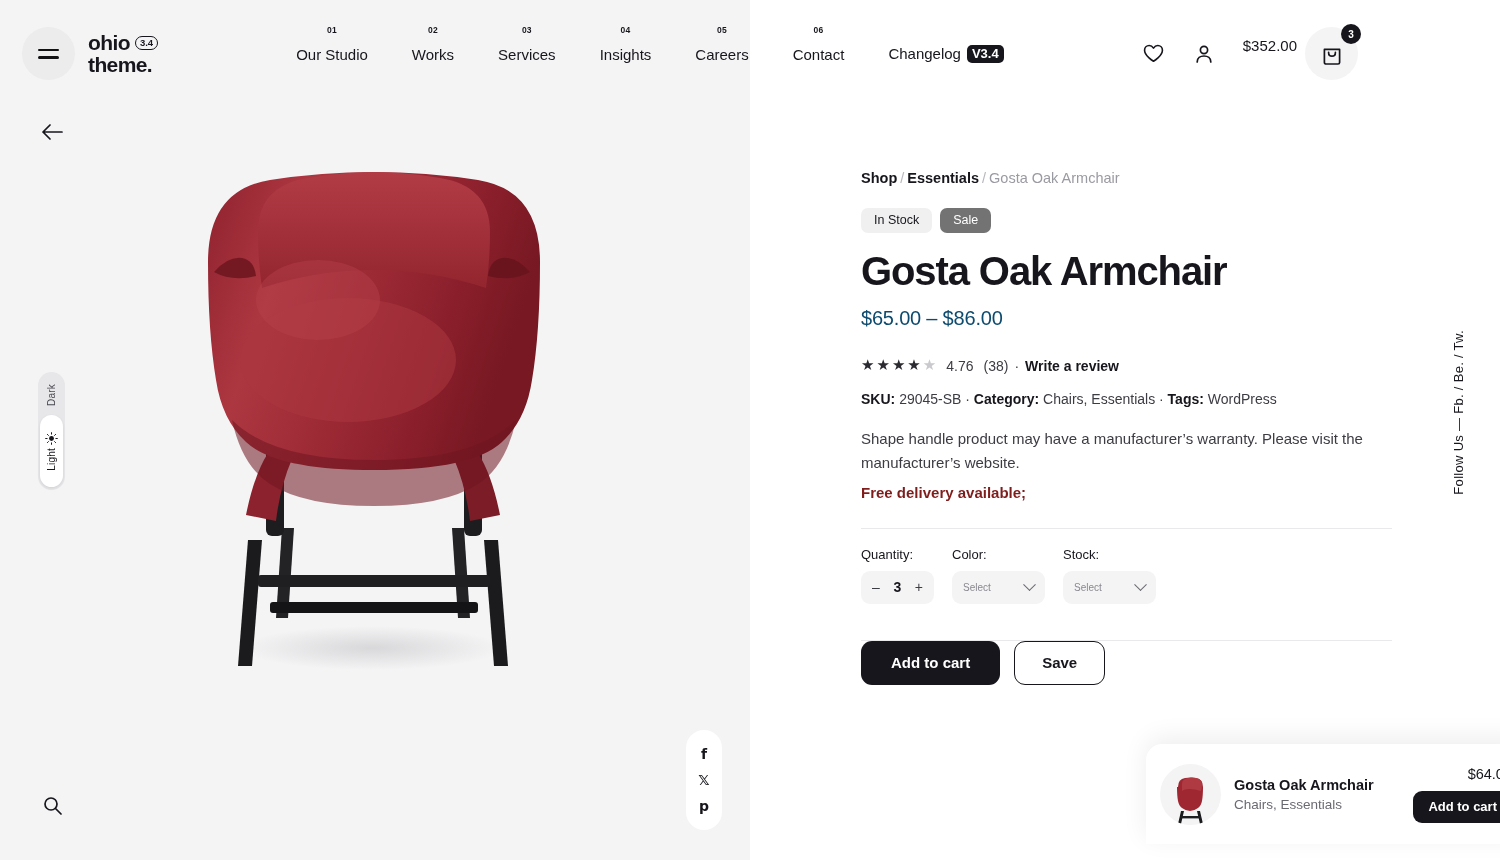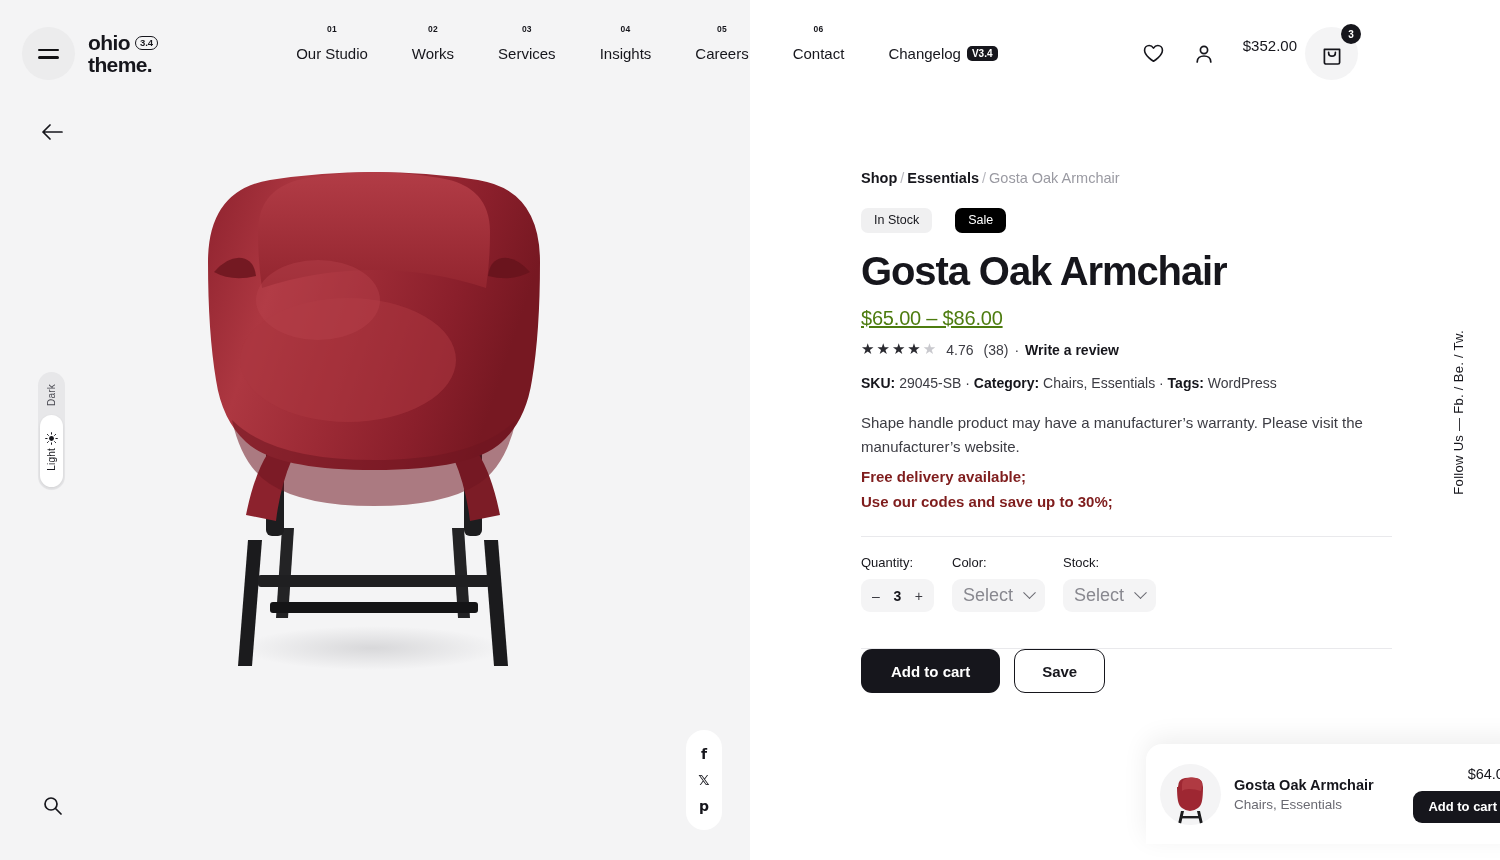--- a/index.html
+++ b/index.html
@@ -44,21 +44,21 @@
   .nav-item {
     position: relative; padding: 0 16px; cursor: pointer;
     font-size: 15px; color: #16161c; white-space: nowrap;
     display: flex; align-items: center; gap: 6px;
   }
   .nav-num {
     position: absolute; top: -21px; left: 50%; transform: translateX(-50%);
     font-size: 8.5px; font-weight: 700; color: #16161c; letter-spacing: .2px;
   }
   .ver-badge {
-    background: #16161c; color: #fff; font-size: 10px; font-weight: 700;
+    background: #16161c; color: #fff; font-size: 13px; font-weight: 700;
     border-radius: 5px; padding: 2.5px 5px; line-height: 1;
   }
 
   .header-right {
     position: absolute; right: 22px; top: 0; height: 107px;
     display: flex; align-items: center; gap: 0;
   }
   .hicon { width: 50px; height: 50px; display: flex; align-items: center; justify-content: center; cursor: pointer; }
   .cart-total { font-size: 15px; color: #16161c; margin: 0 8px 16px 14px; white-space: nowrap; }
   .cart-btn {
@@ -110,27 +110,27 @@
     writing-mode: vertical-rl; transform: rotate(180deg);
     font-size: 13px; color: #16161c; letter-spacing: .3px; white-space: nowrap;
   }
 
   
   .content { position: absolute; left: 861px; top: 170px; width: 540px; }
   .crumb { font-size: 14.5px; color: #9a9aa2; margin-bottom: 22px; }
   .crumb b { color: #16161c; font-weight: 700; }
   .crumb .sep { color: #b7b7be; margin: 0 3px; }
 
-  .badges { display: flex; gap: 23px; margin-bottom: 16px; }
+  .badges { display: flex; gap: 8px; margin-bottom: 16px; }
   .badge { font-size: 12.5px; border-radius: 7px; padding: 6px 13px; line-height: 1; }
   .badge.stock { background: #f0f0f1; color: #16161c; }
-  .badge.sale { background: #000000; color: #fff; }
+  .badge.sale { background: #737373; color: #fff; }
 
   .ptitle { font-size: 40px; font-weight: 700; color: #16161c; letter-spacing: -1.1px; line-height: 1.1; margin-bottom: 14px; }
-  .pprice { font-size: 20px; color: #4d7c0f; margin-bottom: 12px; letter-spacing: -.2px; text-decoration: underline; }
+  .pprice { font-size: 20px; color: #0c4a6e; margin-bottom: 28px; letter-spacing: -.2px; }
 
   .rating { display: flex; align-items: center; gap: 2px; font-size: 14px; color: #16161c; margin-bottom: 17px; }
   .star { font-size: 15px; color: #2a2a30; line-height: 1; font-family: "DejaVu Sans", sans-serif; }
   .star.off { color: #c9c9ce; }
   .rating-val { margin-left: 8px; color: #3c3c43; }
   .rating-link { font-weight: 700; color: #16161c; cursor: pointer; }
   .dot-sep { color: #3c3c43; margin: 0 4px; }
 
   .meta { font-size: 14px; color: #3c3c43; margin-bottom: 20px; }
   .meta b { color: #16161c; font-weight: 700; }
@@ -146,21 +146,21 @@
     background: #f4f4f5; border-radius: 9px; height: 33px; width: 73px;
     display: flex; align-items: center; justify-content: space-between; padding: 0 11px;
   }
   .qty-btn { font-size: 14px; color: #3c3c43; cursor: pointer; line-height: 1; user-select: none; }
   .qty-val { font-size: 14px; font-weight: 700; color: #16161c; }
   .sel {
     background: #f4f4f5; border-radius: 9px; height: 33px; width: 93px;
     display: flex; align-items: center; justify-content: space-between;
     padding: 0 11px; cursor: pointer;
   }
-  .sel-text { font-size: 18px; color: #88888f; }
+  .sel-text { font-size: 10px; color: #88888f; }
   .chev { width: 9px; height: 9px; border-right: 1.6px solid #6a6a72; border-bottom: 1.6px solid #6a6a72;
     transform: rotate(45deg) translate(-2px,-2px); }
 
   .final-price { font-size: 19px; font-weight: 700; color: #16161c; margin: 22px 0 17px; }
   .actions { display: flex; gap: 14px; }
   .btn-primary {
     background: #16161c; color: #fff; font-size: 15px; font-weight: 700;
     border-radius: 11px; padding: 0 30px; height: 44px; display: flex;
     align-items: center; justify-content: center; cursor: pointer; border: none;
     font-family: "Liberation Sans", sans-serif;
@@ -395,21 +395,20 @@
       <span>·</span>
       <b>Category:</b>
       <span>Chairs, Essentials</span>
       <span>·</span>
       <b>Tags:</b>
       <span>WordPress</span>
     </div>
 
     <div class="desc">Shape handle product may have a manufacturer’s warranty. Please visit the manufacturer’s website.</div>
     <div class="desc-strong">Free delivery available;</div>
-    <div class="desc-strong">Use our codes and save up to 30%;</div>
 
     <div class="hr"></div>
 
     <div class="opts">
       <div>
         <div class="opt-label">Quantity:</div>
         <div class="qty">
           <span class="qty-btn">–</span>
           <span class="qty-val">3</span>
           <span class="qty-btn">+</span>

